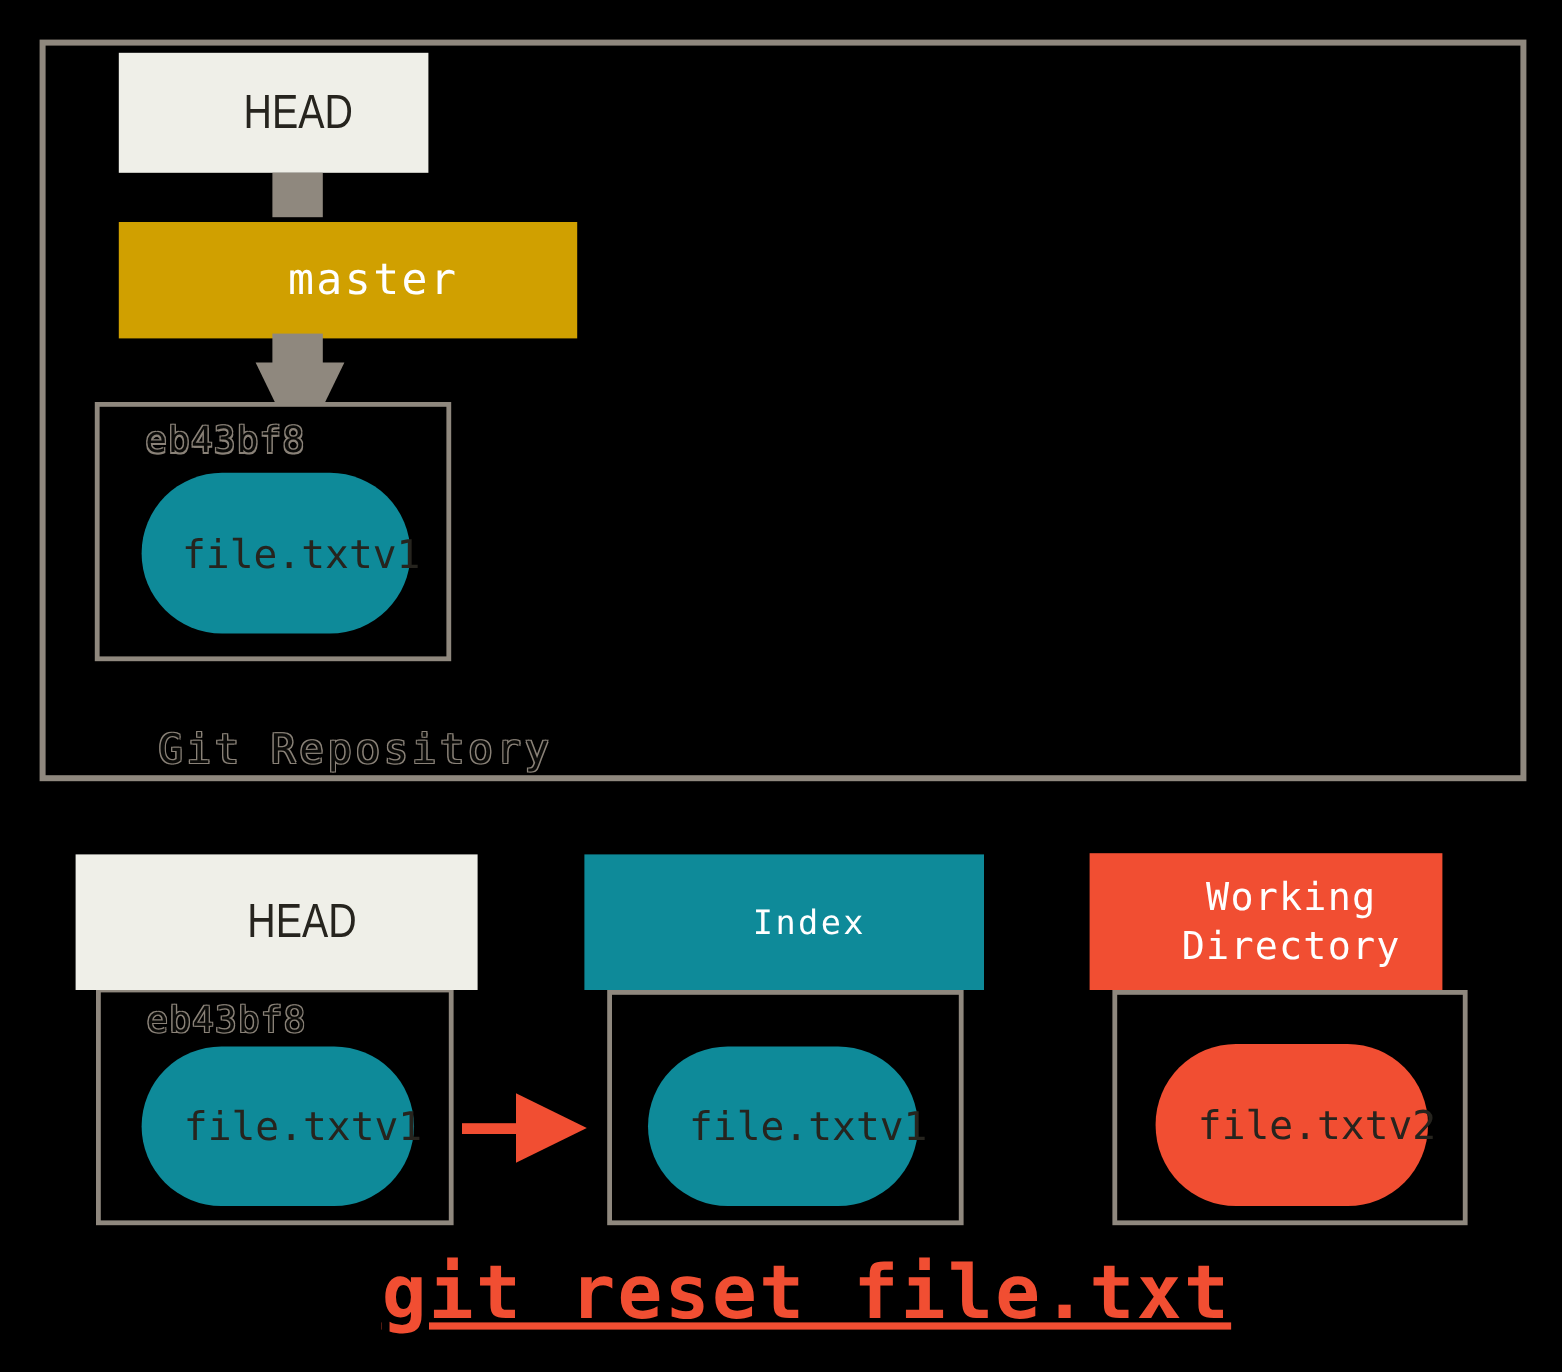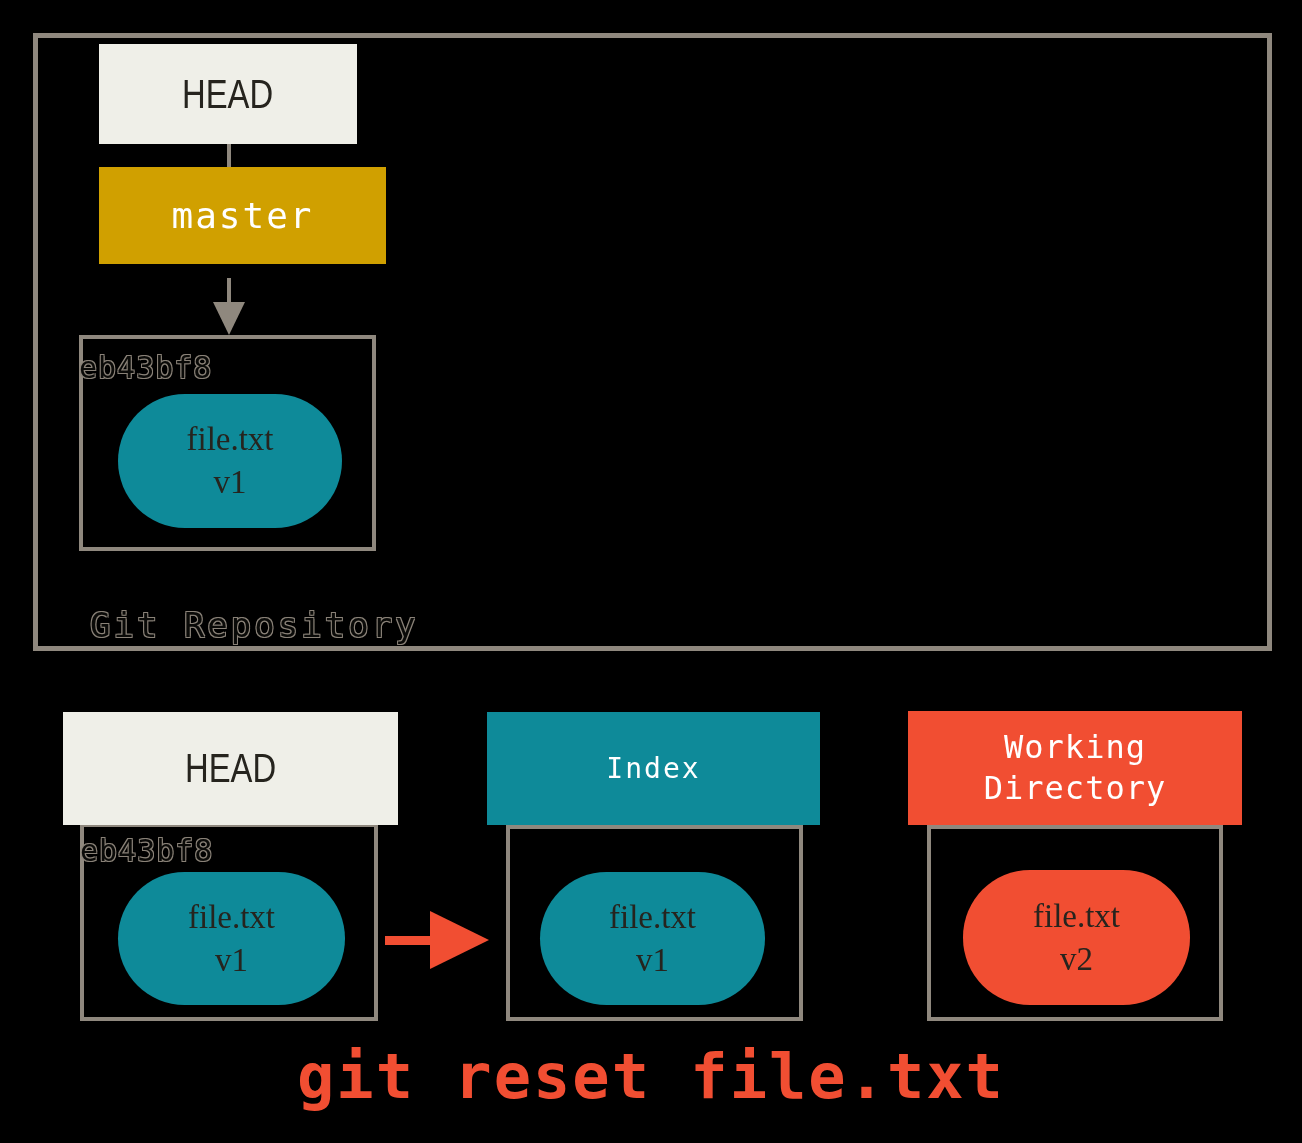--- a/index.html
+++ b/index.html
@@ -15,31 +15,31 @@
     --hash_fill:#0A0A08;
   }
   html,body{margin:0;padding:0;}
   body{
     width:1302px;height:1143px;
     background:var(--background);
     position:relative;
     overflow:hidden;
     font-family:"DejaVu Sans Mono", monospace;
   }
-  .abs{position:absolute;box-sizing:border-box;}
+  .abs{position:absolute;box-sizing:border-box;padding-left:42px;}
   .framed{border:4px solid var(--border_gray);background:transparent;}
   .header-box{display:flex;align-items:center;justify-content:center;text-align:center;}
   .mono{font-family:"DejaVu Sans Mono", monospace;}
   .sans{font-family:"Liberation Sans", sans-serif;}
   .pill{
     background:var(--teal);
     border-radius:67px;
-    display:flex;flex-direction:column;align-items:center;justify-content:center;
+    display:flex;flex-direction:row;align-items:center;justify-content:center;
     color:var(--dark_text);
-    font-size:33px;line-height:43px;font-family:Liberation Serif, serif;
+    font-size:33px;line-height:43px;
   }
   .pill.red-pill{background:var(--red);}
   .outline-text{
     color:var(--hash_fill);
     text-shadow:
       -1px -1px 0 var(--hash_outline),
        1px -1px 0 var(--hash_outline),
       -1px  1px 0 var(--hash_outline),
        1px  1px 0 var(--hash_outline);
   }
@@ -84,21 +84,21 @@
 <body>
 
 <div class="abs" style="left:33px;top:33px;width:1239px;height:618px;border:5px solid var(--border_gray);"></div>
 
 <div class="abs header-box" style="left:99px;top:44px;width:258px;height:100px;background:var(--offwhite);">
   <span class="head-label sans">HEAD</span>
 </div>
 
 <div class="abs line" style="left:227px;top:144px;width:4px;height:37px;"></div>
 
-<div class="abs header-box" style="left:99px;top:167px;width:287px;height:97px;background:var(--gold);">
+<div class="abs header-box" style="left:99px;top:185px;width:382px;height:97px;background:var(--gold);">
   <span class="white-label mono" style="font-size:36px;letter-spacing:2px;">master</span>
 </div>
 
 <div class="abs line" style="left:227px;top:278px;width:4px;height:26px;"></div>
 <div class="abs tri-down" style="left:213px;top:302px;"></div>
 
 <div class="abs framed" style="left:79px;top:335px;width:297px;height:216px;"></div>
 <div class="abs hash-label outline-text" style="left:79px;top:350px;width:297px;">eb43bf8</div>
 <div class="abs pill" style="left:118px;top:394px;width:224px;height:134px;">
   <span>file.txt</span>
@@ -123,21 +123,21 @@
 <div class="abs framed" style="left:506px;top:825px;width:297px;height:196px;"></div>
 <div class="abs header-box" style="left:487px;top:712px;width:333px;height:113px;background:var(--teal);z-index:2;">
   <span class="white-label mono" style="font-size:28px;letter-spacing:2px;">Index</span>
 </div>
 <div class="abs pill" style="left:540px;top:872px;width:225px;height:133px;">
   <span>file.txt</span>
   <span>v1</span>
 </div>
 
 <div class="abs framed" style="left:927px;top:825px;width:296px;height:196px;"></div>
-<div class="abs header-box" style="left:908px;top:711px;width:334px;height:114px;background:var(--red);z-index:2;">
+<div class="abs header-box" style="left:908px;top:711px;width:294px;height:114px;background:var(--red);z-index:2;">
   <span class="white-label mono wd-title" style="font-size:32px;line-height:41px;letter-spacing:1px;">Working Directory</span>
 </div>
 <div class="abs pill red-pill" style="left:963px;top:870px;width:227px;height:135px;">
   <span>file.txt</span>
   <span>v2</span>
 </div>
 
-<div class="abs caption" style="left:0px;top:1040px;">git reset file.txt</div>
+<div class="abs caption" style="left:0px;top:1040px;text-decoration:underline;">git reset file.txt</div>
 
 </body></html>

